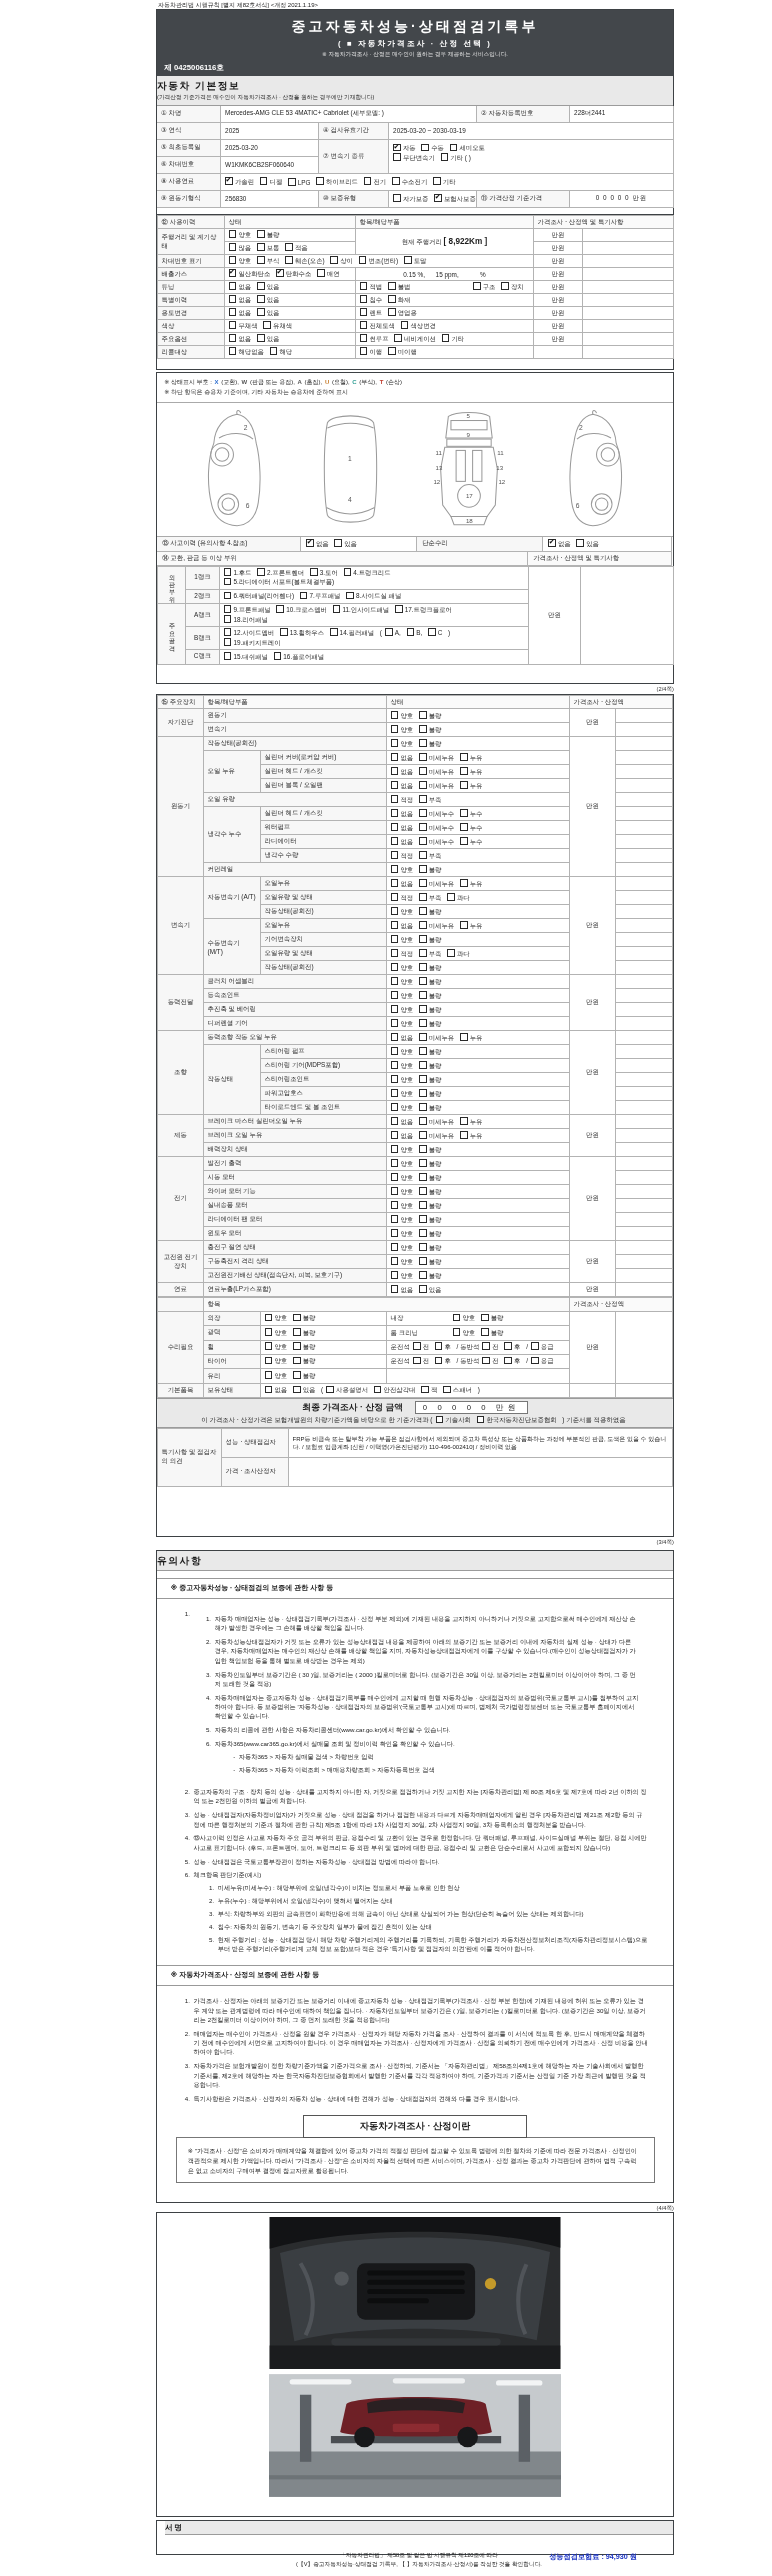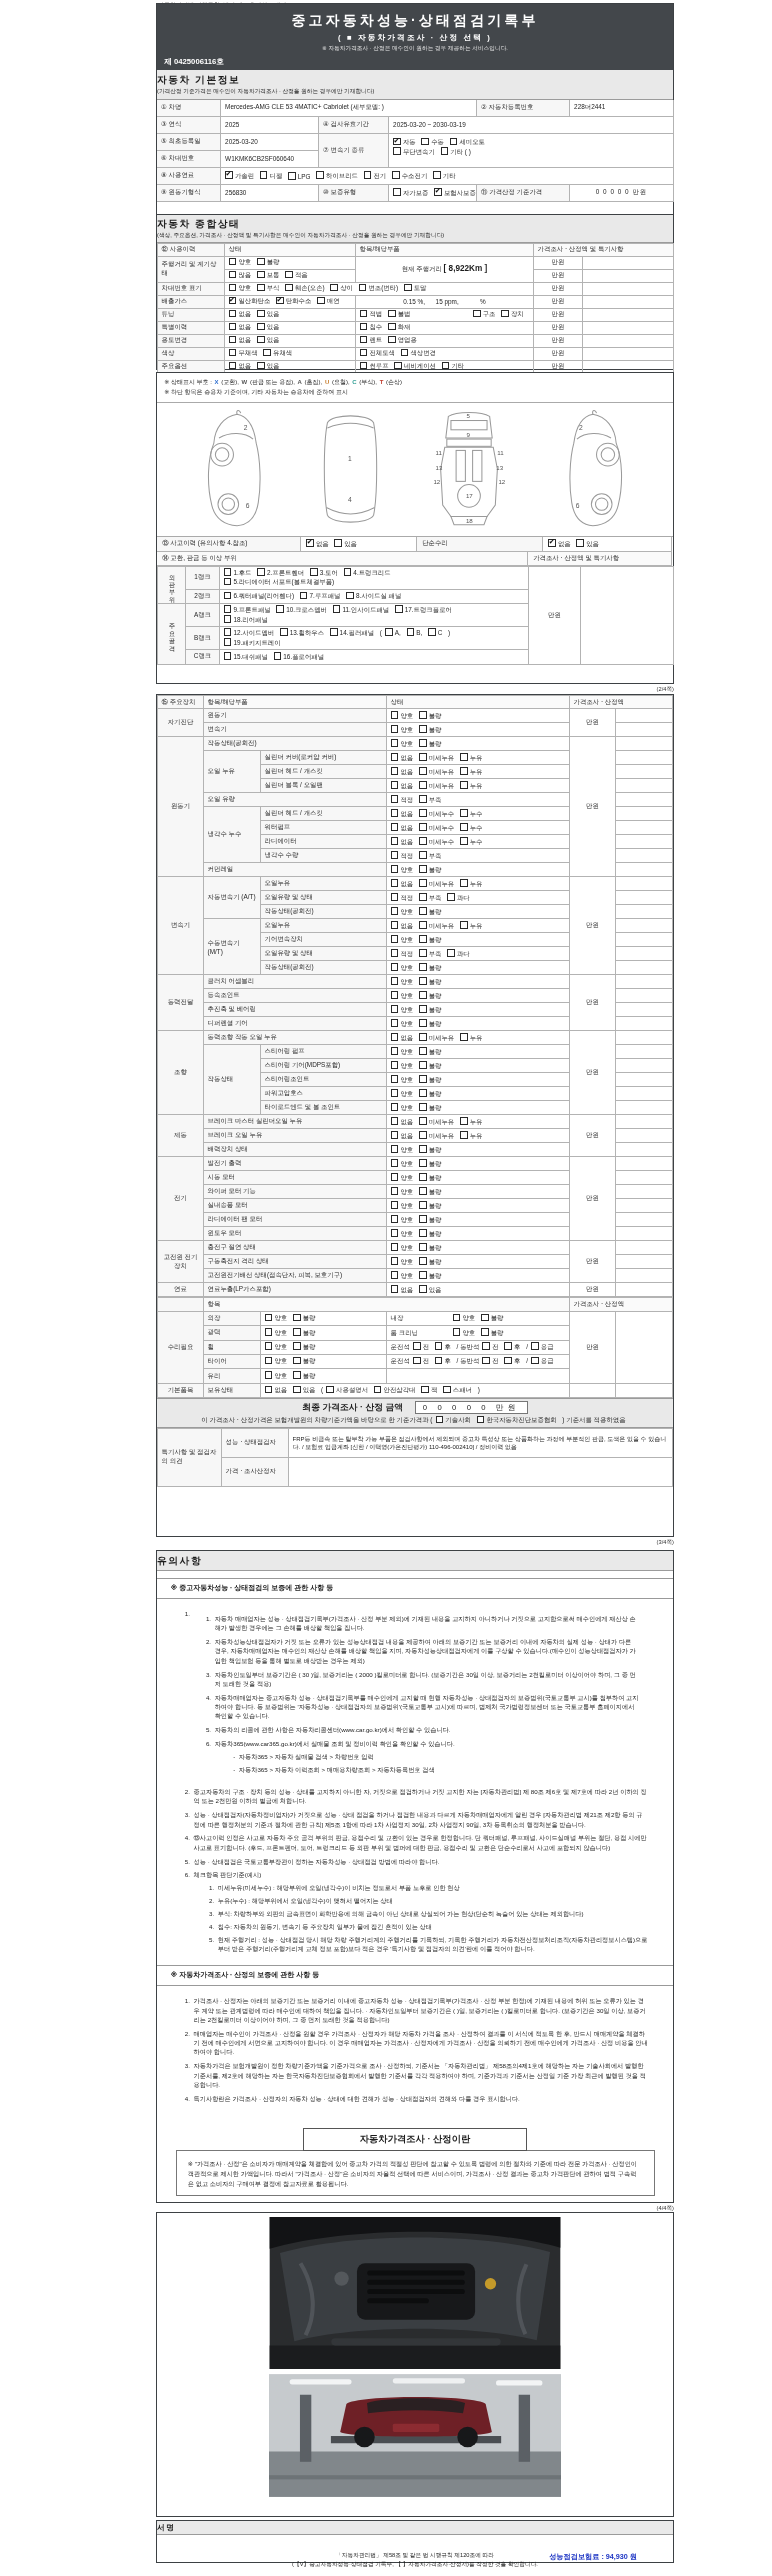--- a/index.html
+++ b/index.html
@@ -36,36 +36,36 @@
   .fb1{font-size:8.8px;font-weight:bold;}
   .digits{display:inline-block;border:0.5px solid #777;background:#fff;padding:0.5px 7.2px;margin-left:9.3px;font-size:7.7px;letter-spacing:4.1px;}
   .fb2{font-size:5.7px;margin-top:1.5px;}
   .notebox{font-size:6.2px;line-height:1.5;}
   .ni{display:flex;gap:3.6px;margin:4.6px 9.3px;}
   .nn{min-width:8.2px;text-align:right;flex:none;}
   .nt{flex:1;}
   .nsub{margin-left:12.4px;}
   .nsub .ni{margin:3.6px 0;}
   .subhead{border:0.5px solid #999;border-left:none;border-right:none;padding:4.1px 13.4px;font-size:7px;font-weight:bold;background:#fff;}
-  .pb-title{width:222px;margin:25px auto 0;border:1px solid #555;text-align:center;font-size:9.3px;font-weight:bold;padding:4.1px 0;background:#fff;position:relative;z-index:2;}
+  .pb-title{width:222px;margin:12px auto 0;border:1px solid #555;text-align:center;font-size:9.3px;font-weight:bold;padding:4.1px 0;background:#fff;position:relative;z-index:2;}
   .pb-body{width:479px;margin:-1px auto 0;border:1px solid #777;padding:8.2px 11.3px 6.2px;font-size:6.2px;line-height:1.6;box-sizing:border-box;}
   .photo-wrap{text-align:center;}
   .sig-blue{position:absolute;right:36px;top:16.5px;font-size:7.2px;font-weight:bold;color:#1d35c4;text-align:center;}
   .sig-lines{position:absolute;left:0;right:0;bottom:3.1px;text-align:center;font-size:5.7px;line-height:1.55;}
   .refline{position:absolute;left:158px;top:1px;font-size:6px;}
   svg text{font-family:"Liberation Sans","DejaVu Sans",sans-serif;}
 </style>
 </head>
 <body>
 
 <div id="page">
 
   <div class="refline">자동차관리법 시행규칙 [별지 제82호서식] &lt;개정 2021.1.19&gt;</div>
 
-  <div class="box" style="top:3px;height:240px;">
+  <div class="box" style="top:9px;height:240px;">
     <div class="dark">
       <div class="t1">중고자동차성능·상태점검기록부</div>
       <div class="t2">( ■ 자동차가격조사 · 산정 선택 )</div>
       <div class="t3">※ 자동차가격조사 · 산정은 매수인이 원하는 경우 제공하는 서비스입니다.</div>
       <div class="docno">제 0425006116호</div>
     </div>
     <div class="band">
       <div class="bt">자동차 기본정보</div>
       <div class="bs">(가격산정 기준가격은 매수인이 자동차가격조사 · 산정을 원하는 경우에만 기재합니다)</div>
     </div>
@@ -105,24 +105,20 @@
       <div>
           <span class="opt"><span class="cb"></span><span>자가보증</span></span>
           <span class="opt"><span class="cb on"></span><span>보험사보증</span></span>
         </div>
       <div class="lab">⑪ 가격산정 기준가격</div>
       <div style="justify-content:center;letter-spacing:1px;">0 0 0 0 0 만원</div>
     </div>
   </div>
 
   <div class="box" style="top:214px;height:156px;">
-    <div class="band" style="padding:2.6px 0 1.5px;">
-      <div class="bt">자동차 종합상태</div>
-      <div class="bs">(색상, 주요옵션, 가격조사 · 산정액 및 특기사항은 매수인이 자동차가격조사 · 산정을 원하는 경우에만 기재합니다)</div>
-    </div>
     <table>
       <colgroup>
           <col style="width:67px">
           <col style="width:131px">
           <col style="width:178px">
           <col style="width:49px">
           <col style="width:91px">
         </colgroup>
       <tbody>
           <tr style="height:13px;background:#fafafa;">
@@ -804,21 +800,21 @@
         <path d="M150,58 C170,40 400,40 420,58 L432,112 C420,124 150,124 138,112 Z" fill="#6e2026"></path>
         <path d="M190,56 C230,44 340,44 380,56 L376,76 C320,68 250,68 192,76 Z" fill="#2a2022"></path>
         <circle cx="185" cy="122" r="20" fill="#17181a"></circle>
         <circle cx="385" cy="122" r="20" fill="#17181a"></circle>
         <rect x="240" y="96" width="90" height="16" rx="3" fill="#8c2b31"></rect>
         <rect x="0" y="196" width="566" height="8" fill="#6d7377"></rect>
       </svg>
     </div>
   </div>
 
-  <div class="box" style="top:2520px;height:43px;">
+  <div class="box" style="top:2520px;height:35px;padding-left:8px;">
     <div class="band" style="padding:1.5px 0;">
       <div class="bt" style="font-size:7.7px;">서명</div>
     </div>
     <div style="position:relative;height:37px;">
       <div class="sig-blue">성능점검보험료 : 94,930 원</div>
       <div class="sig-lines">
         <div>「자동차관리법」 제58조 및 같은 법 시행규칙 제120조에 따라</div>
         <div>(【V】중고자동차성능·상태점검 기록부, 【 】자동차가격조사·산정서)를 작성한 것을 확인합니다.</div>
       </div>
     </div>

